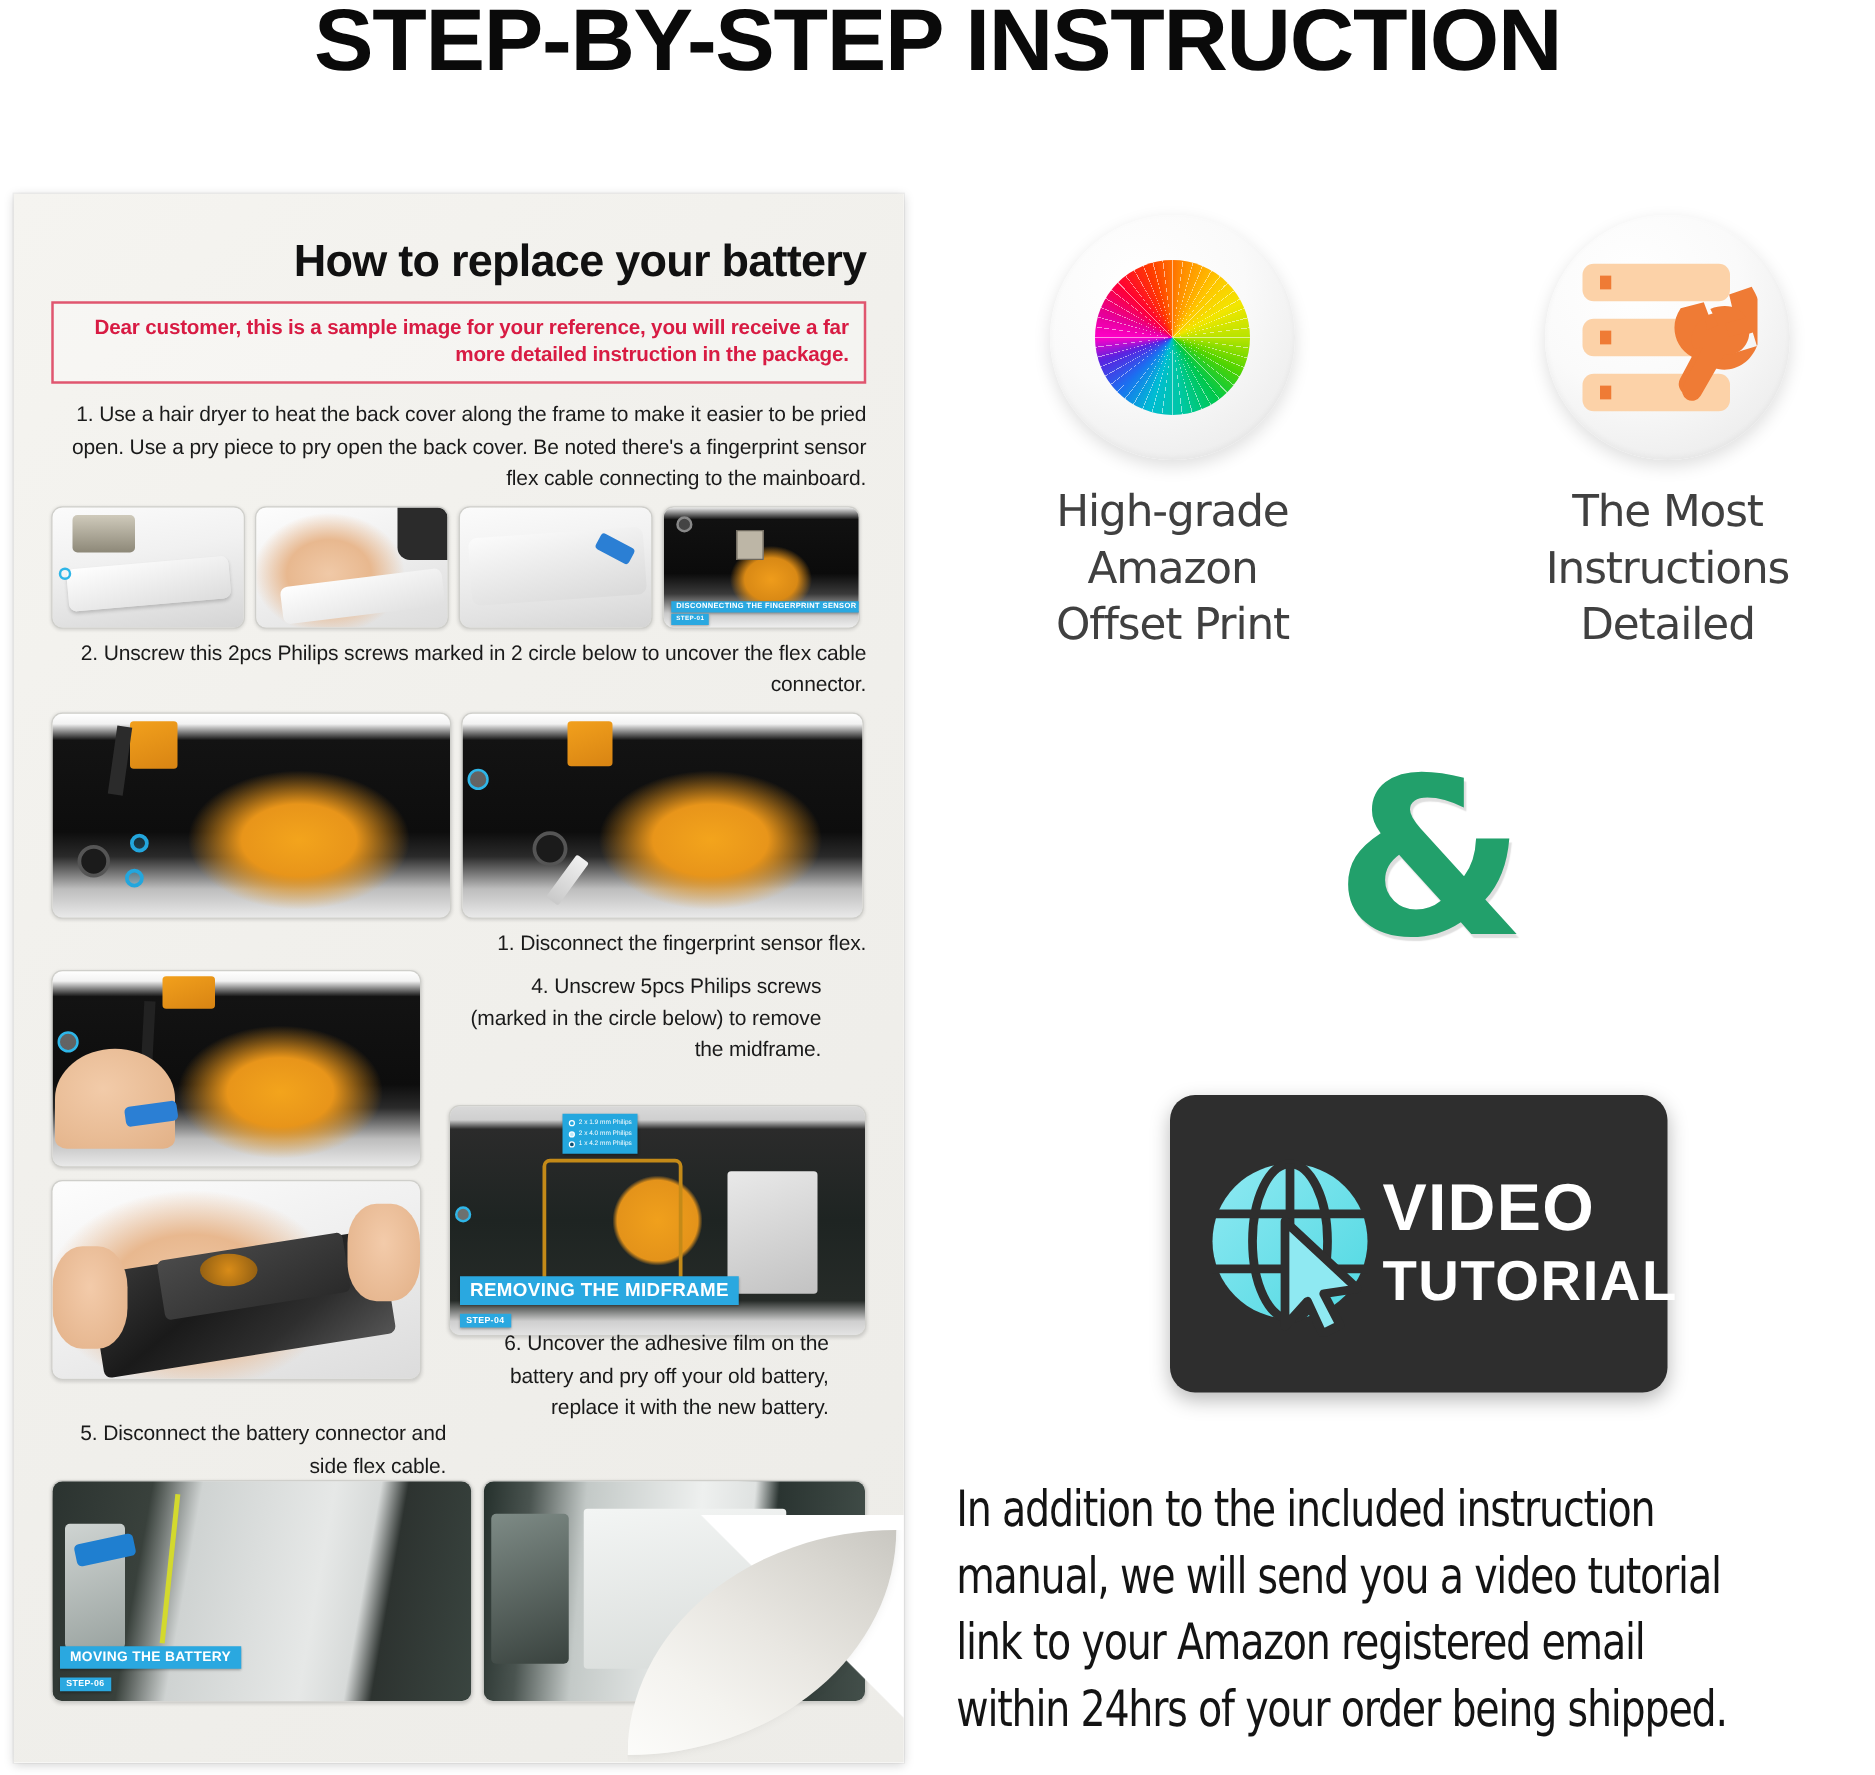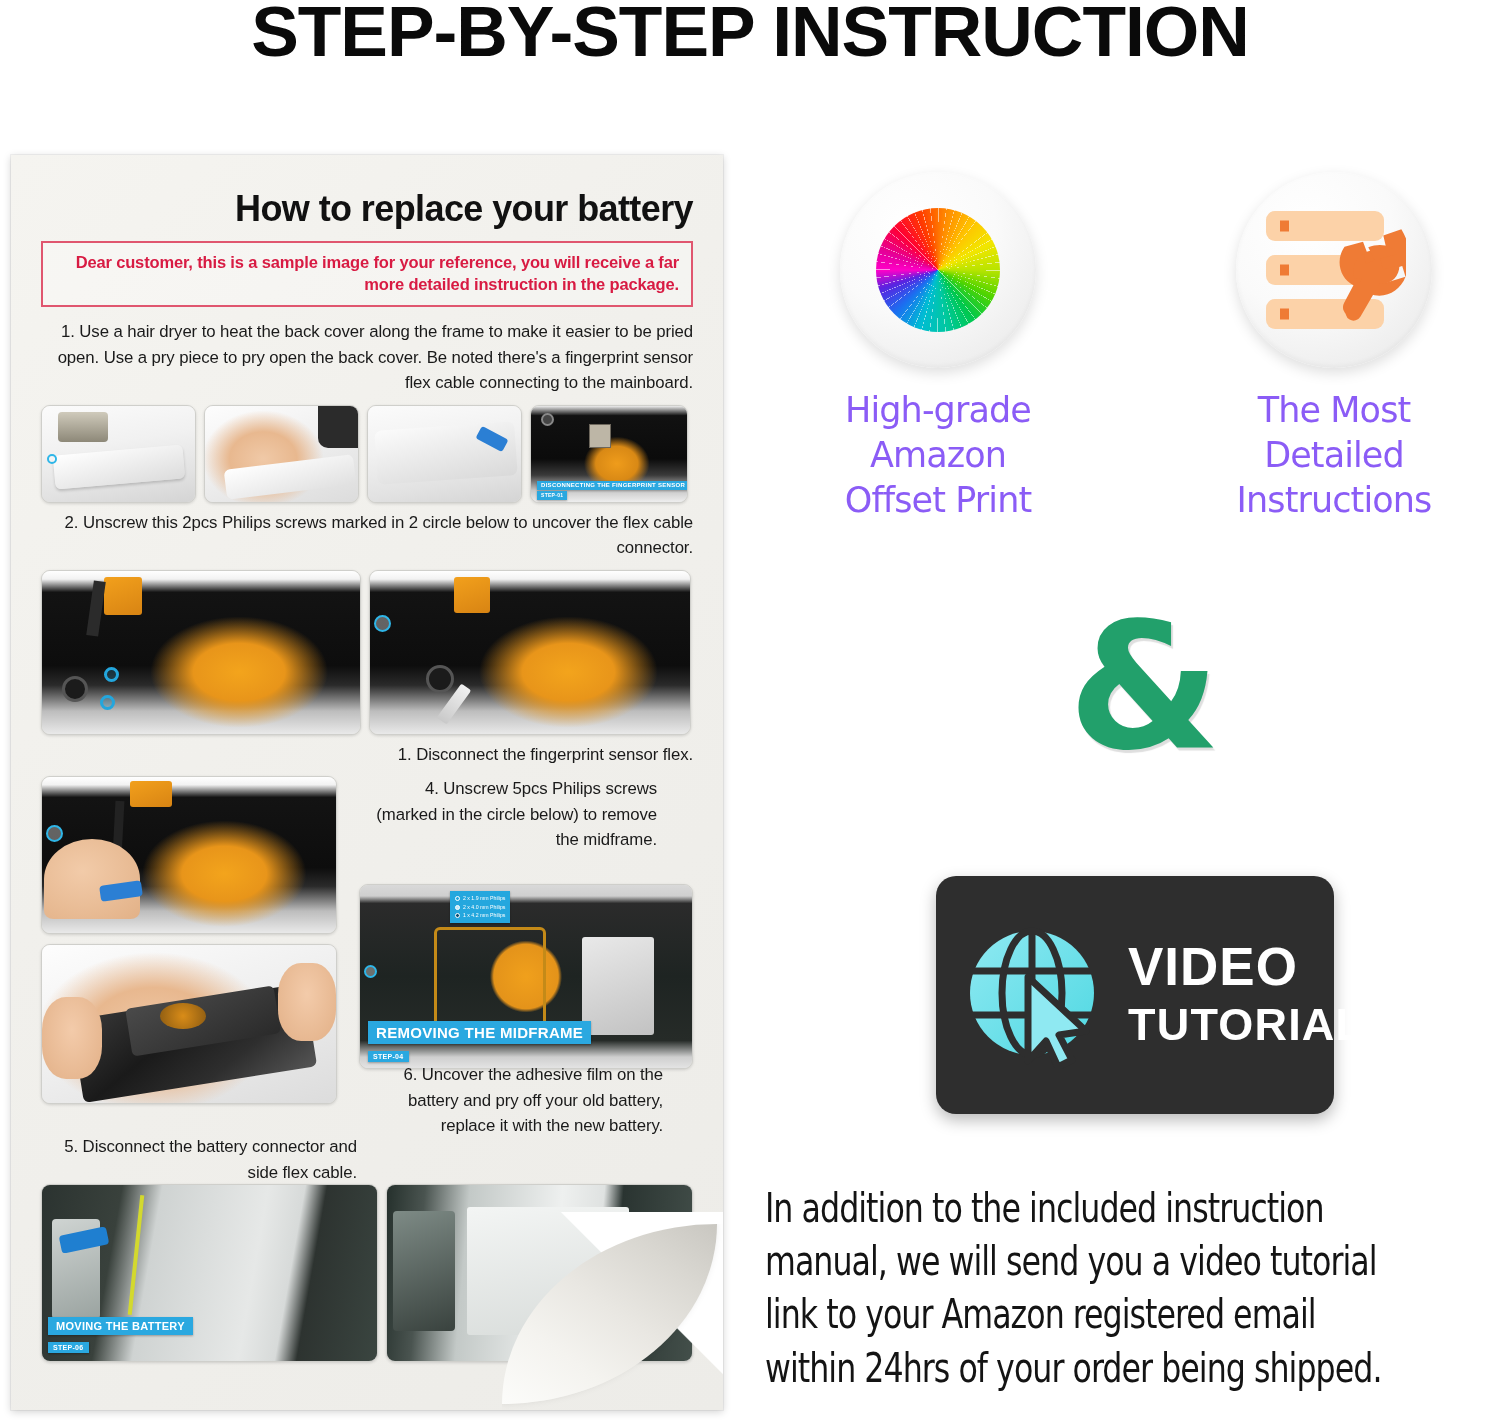--- a/index.html
+++ b/index.html
@@ -162,21 +162,21 @@
   .feature { position: absolute; text-align: center; }
   .badge-circle {
     width: 196px; height: 196px; border-radius: 50%;
     margin: 0 auto;
     background: radial-gradient(circle at 36% 28%, #ffffff 0%, #fafafa 45%, #eeeeee 78%, #e2e2e2 100%);
     box-shadow: 0 5px 14px rgba(0,0,0,0.13), inset 0 -2px 5px rgba(0,0,0,0.04);
     position: relative;
   }
   .feature-label {
     margin-top: 20px; font-size: 35px; line-height: 1.28;
-    color: #8b5cf6; font-weight: 400; letter-spacing: -0.9px;
+    color: #404040; font-weight: 400; letter-spacing: -0.9px;
     font-family: "DejaVu Sans", sans-serif;
   }
 
   
   .wheel {
     position: absolute; left: 50%; top: 50%;
     width: 124px; height: 124px; border-radius: 50%;
     transform: translate(-50%,-50%);
     background:
       repeating-conic-gradient(from 0deg, rgba(255,255,255,0.55) 0deg 0.6deg, rgba(255,255,255,0) 0.6deg 7.5deg),
@@ -209,21 +209,21 @@
   }
 
   
   .video-card {
     position: absolute;
     background: #2e2e2e; border-radius: 20px;
     box-shadow: 0 6px 16px rgba(0,0,0,0.28);
     display: flex; align-items: center;
   }
   .globe { margin-left: 30px; flex: none; }
-  .video-text { margin-left: 22px; }
+  .video-text { }
   .video-text .l1 {
     color: #fff; font-weight: 700; font-size: 53px; letter-spacing: 1px; line-height: 1.05;
   }
   .video-text .l2 {
     color: #fff; font-weight: 700; font-size: 45px; letter-spacing: 1.2px; line-height: 1.12; margin-top: 5px;
   }
 
   .bottom-note {
     position: absolute; left: 765px; top: 1182px; width: 735px;
     font-family: "DejaVu Sans Condensed","Liberation Sans Narrow","DejaVu Sans", sans-serif;
@@ -402,22 +402,22 @@
         <svg class="wrench" width="74" height="112" viewBox="0 0 74 112">
           <g transform="rotate(28 37 56)">
             <path d="M46 4 L33 18 L40 26 L26 40 L18 33 L4 46 C2 62 14 76 30 76 L30 96 a9 9 0 0 0 18 0 L48 76 C64 74 74 60 72 44 L58 58 L50 50 L64 36 L72 44 C74 28 62 14 46 4 Z" fill="#ef7b35"></path>
           </g>
           <path d="M20 44 C14 52 16 64 24 70 L30 66 L32 100 a8 8 0 0 0 16 0 L48 62 C58 58 62 46 56 36 L44 48 L36 40 L48 28 C40 22 28 26 20 36 L32 44 L26 52 Z" fill="#ef7b35" transform="translate(4,2) rotate(30 37 56)"></path>
         </svg>
       </div>
     </div>
     <div class="feature-label">
       <div>The Most</div>
+      <div>Instructions</div>
       <div>Detailed</div>
-      <div>Instructions</div>
     </div>
   </div>
 
   <div class="amp" style="left:1068px;top:600px">&amp;</div>
 
   <div class="video-card" style="left:936px;top:876px;width:398px;height:238px">
     <svg class="globe" width="140" height="148" viewBox="0 0 140 148">
       <defs>
         <linearGradient id="gcy" x1="0" y1="0" x2="1" y2="1">
           <stop offset="0%" stop-color="#8fe9f2"></stop>

